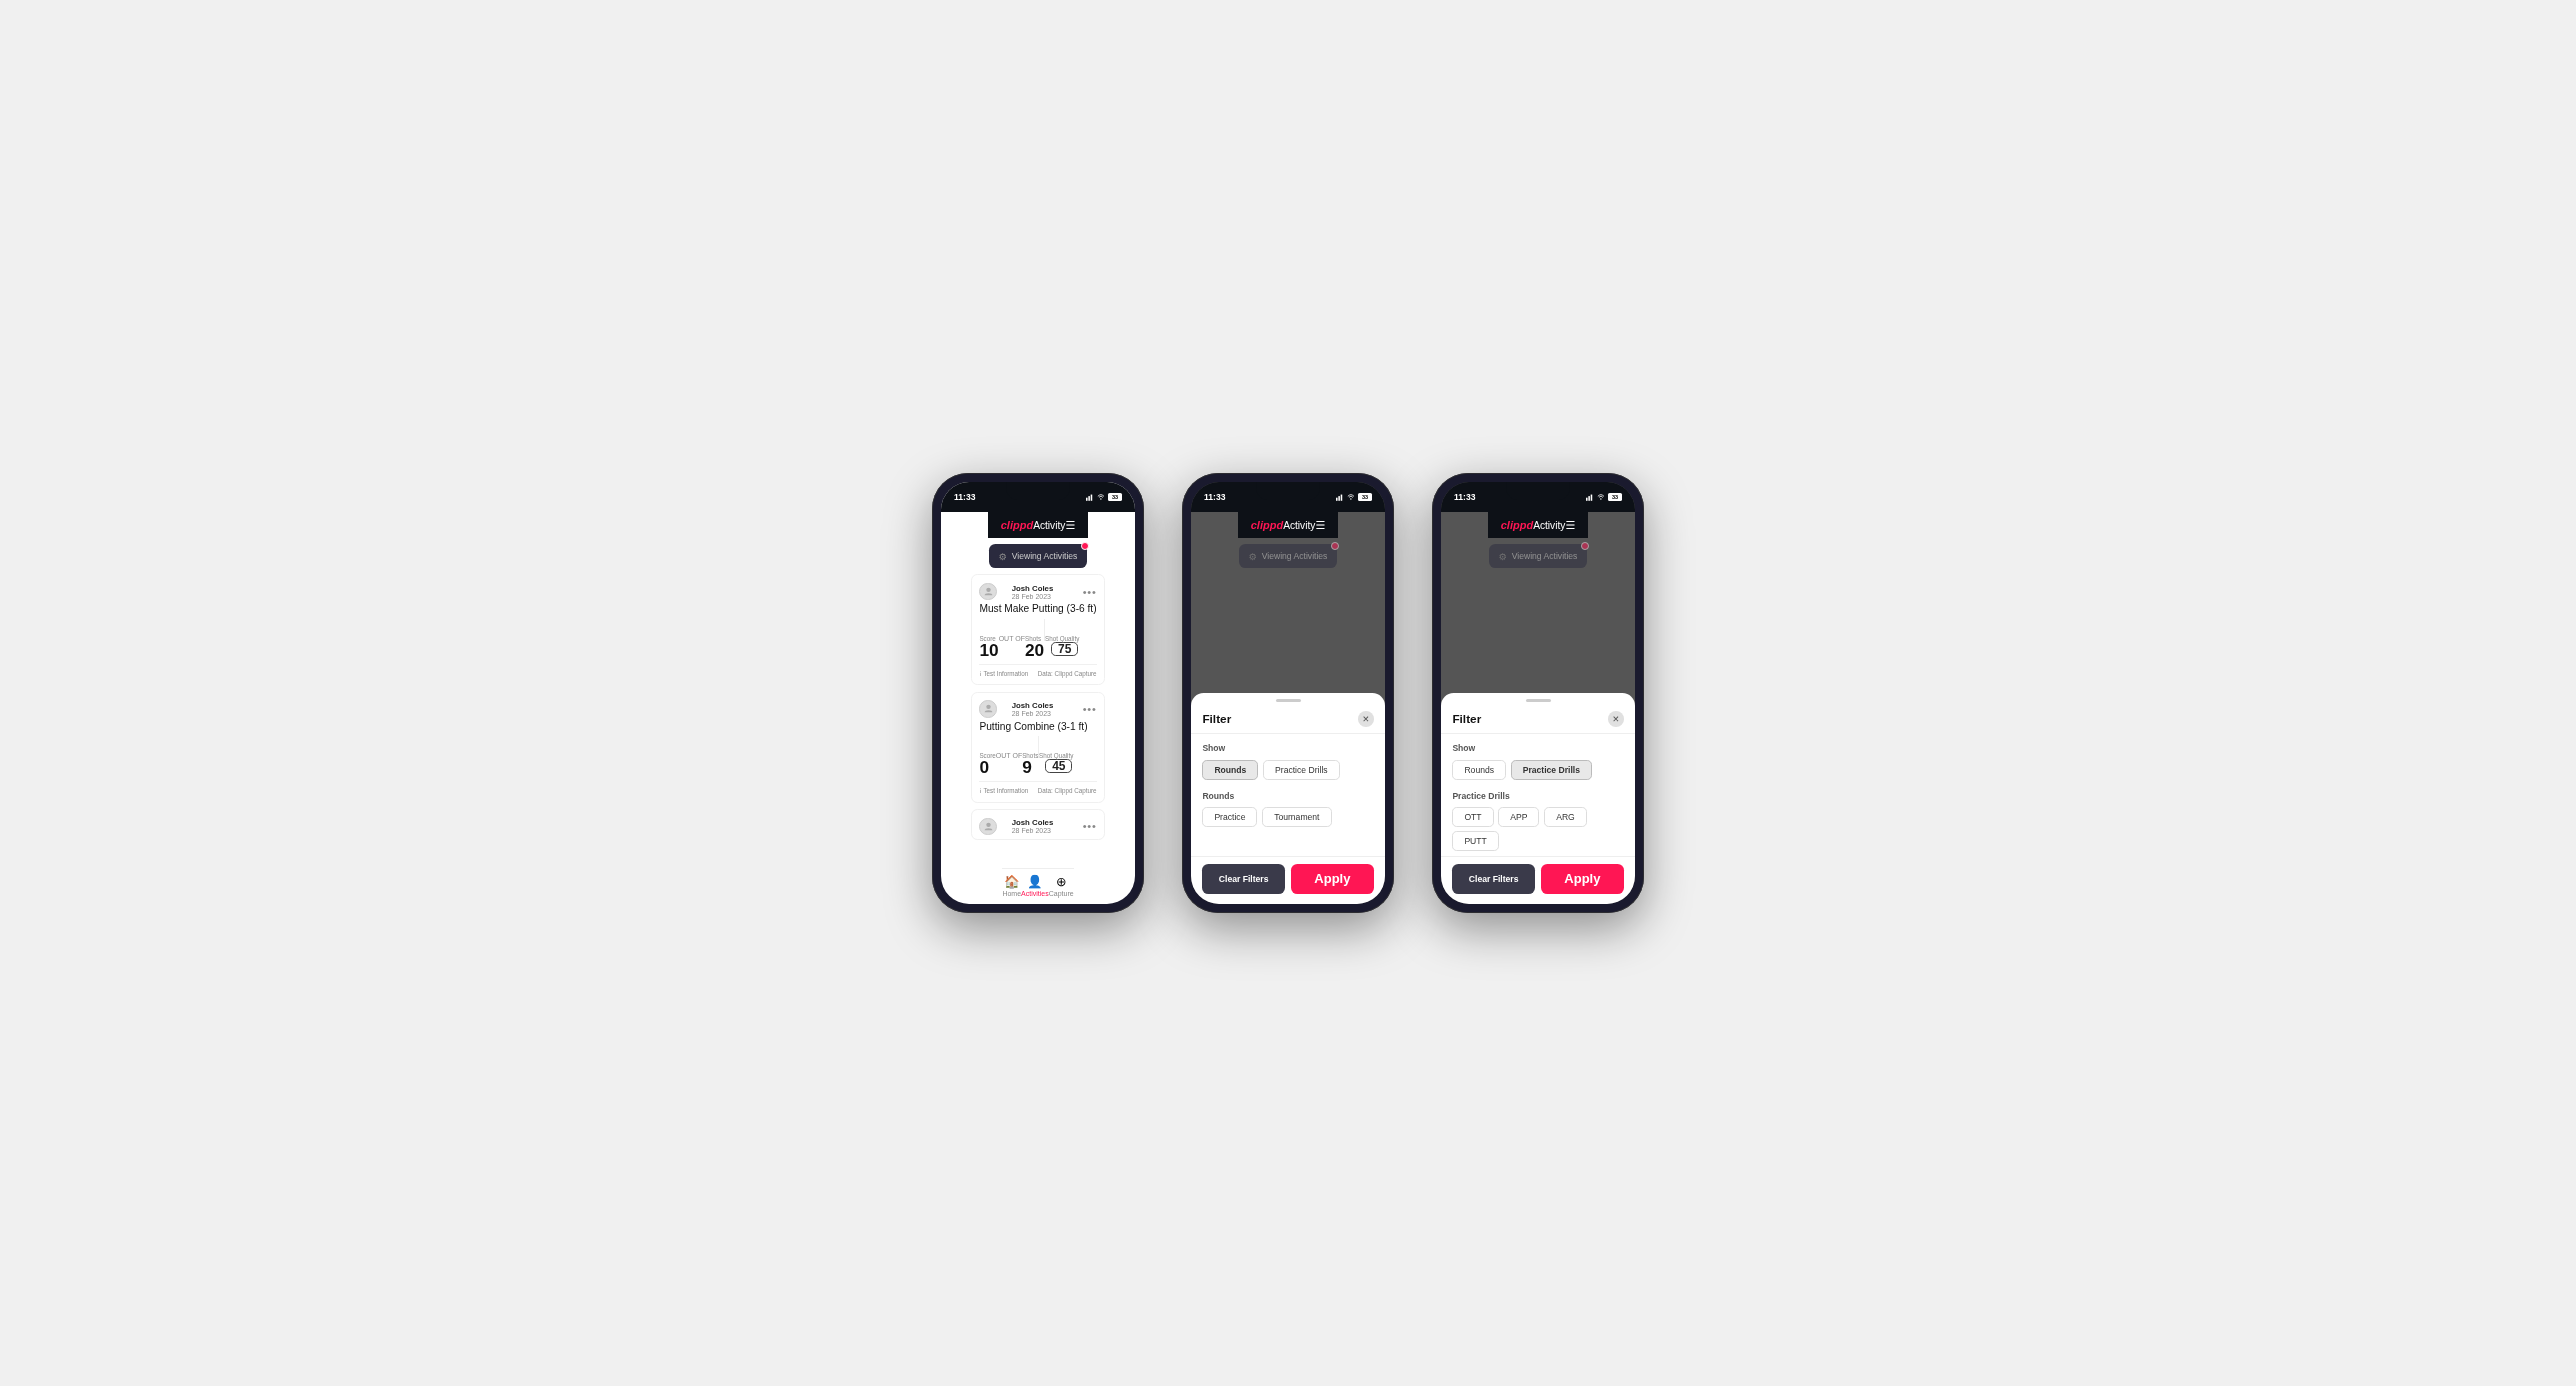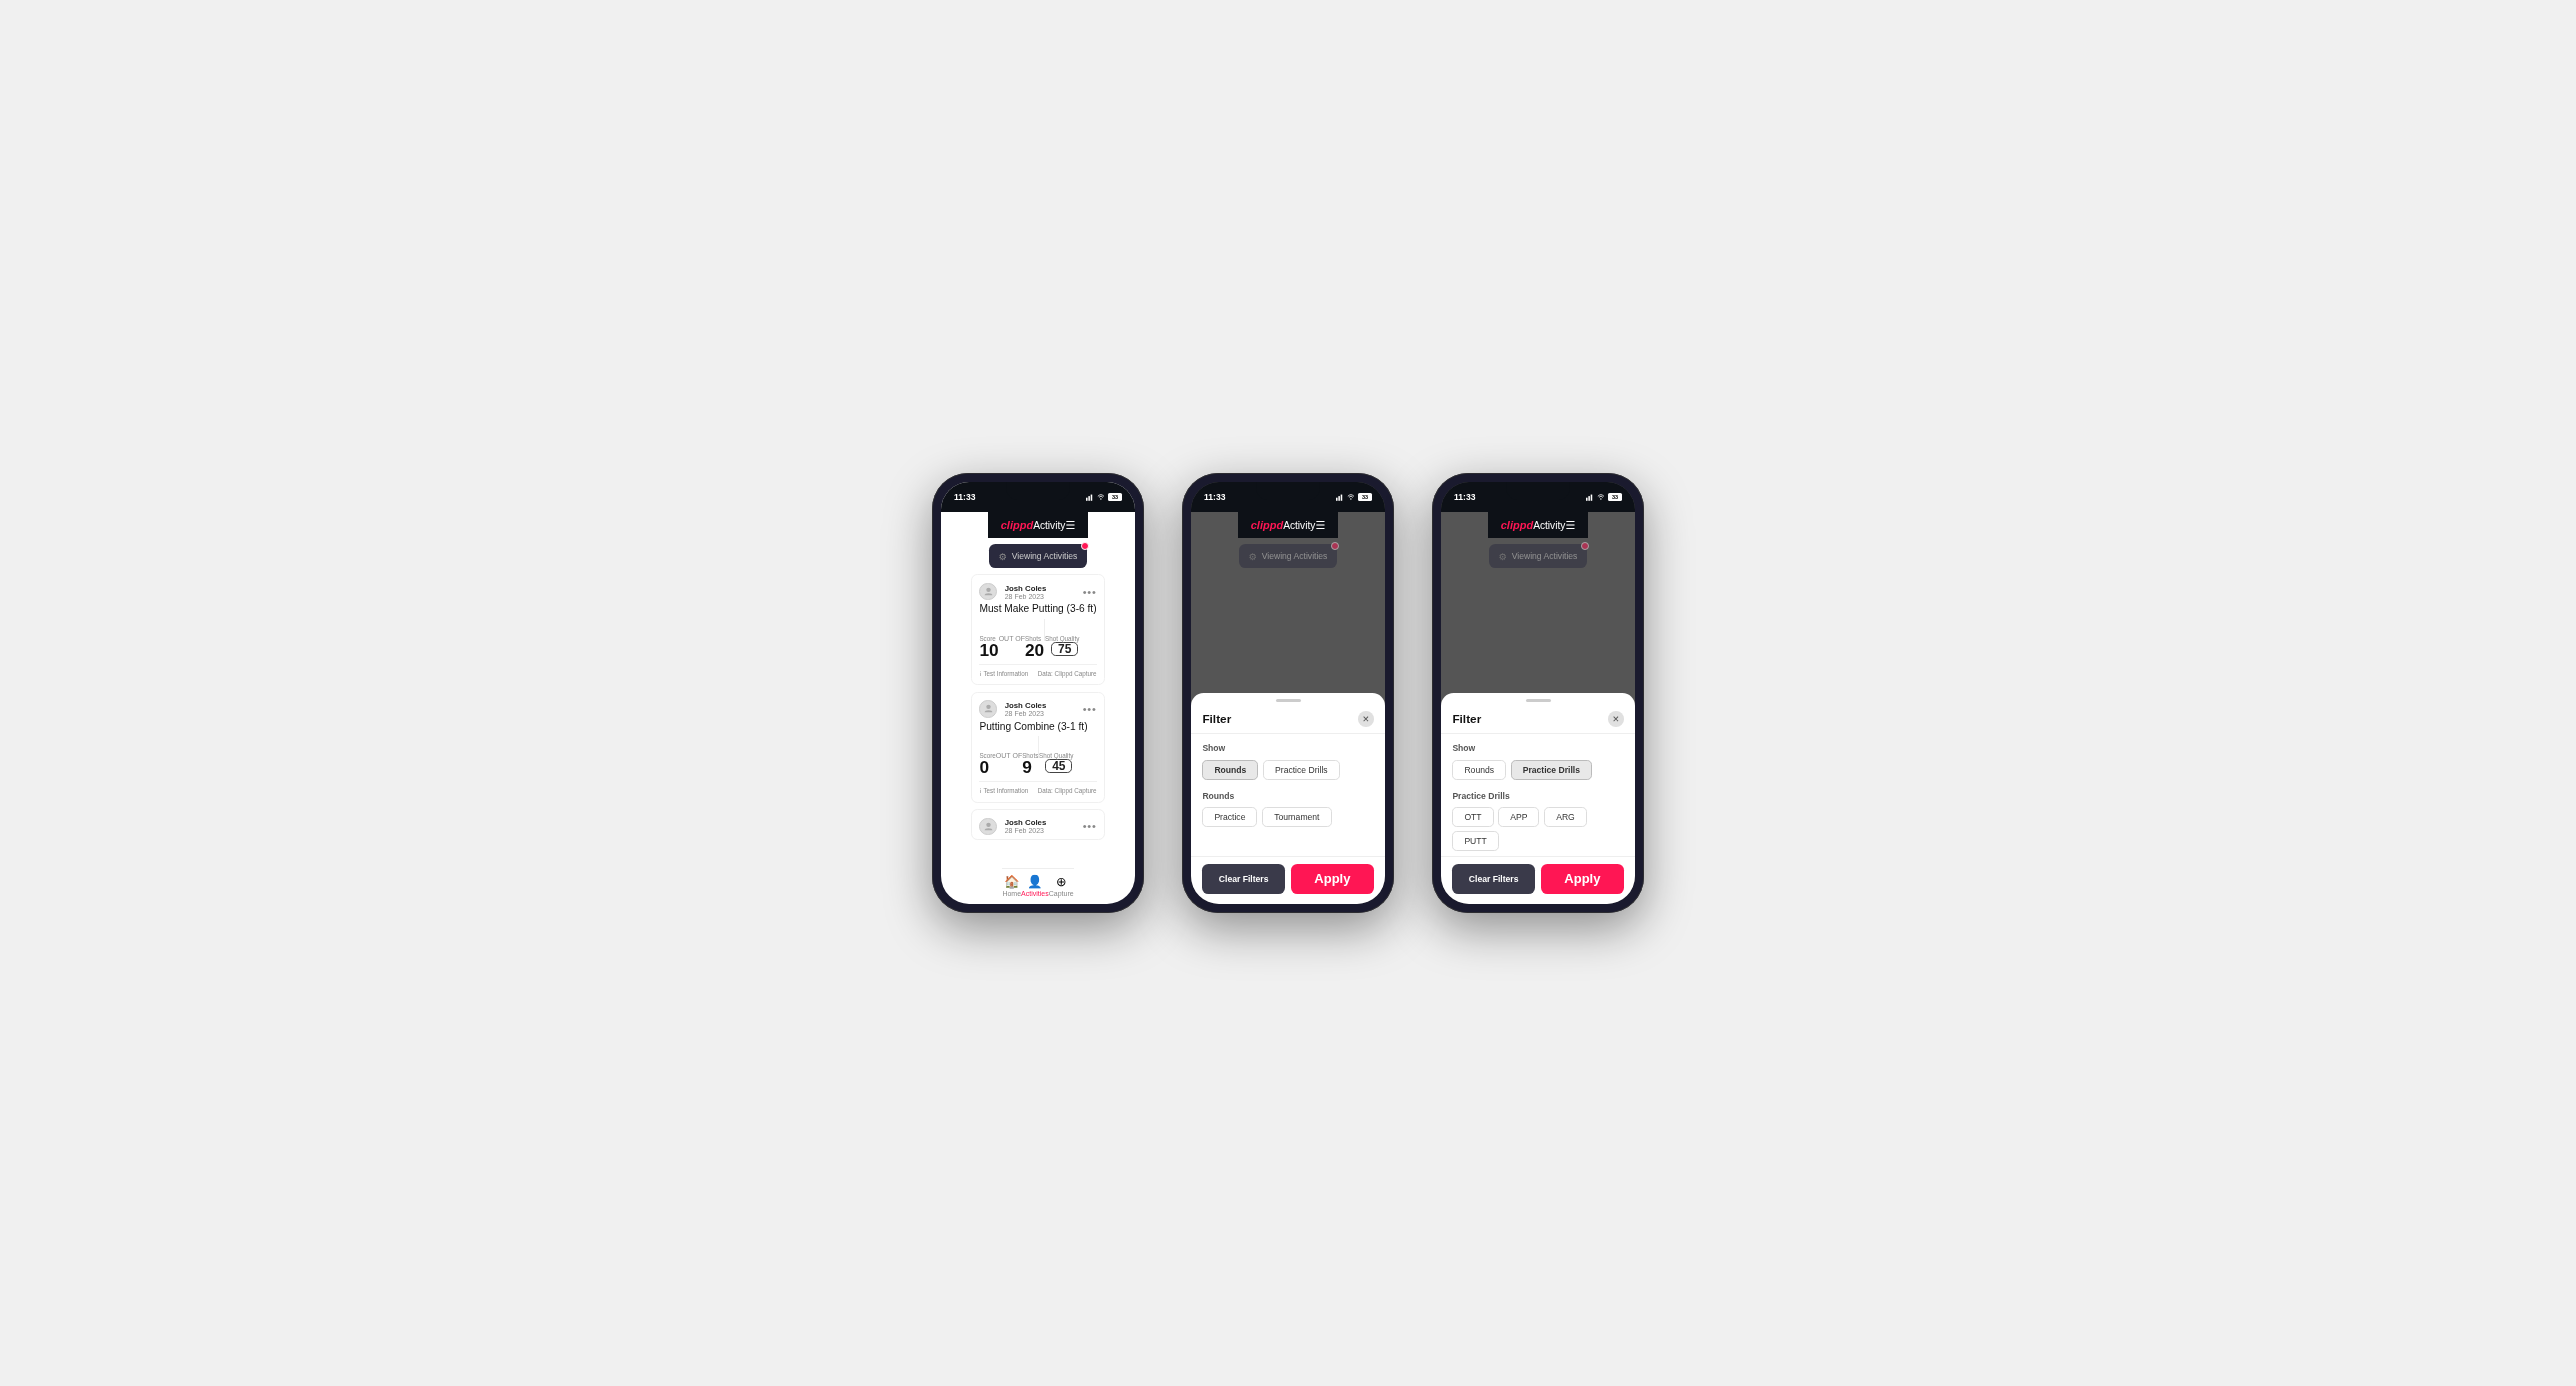--- a/index.html
+++ b/index.html
@@ -162,21 +162,21 @@
     }
     .card-header {
       display: flex;
       align-items: center;
       justify-content: space-between;
       margin-bottom: 3.1px;
     }
     .card-user {
       display: flex;
       align-items: center;
-      gap: 8px;
+      gap: 15px;
     }
     .avatar {
       width: 17.3px;
       height: 17.3px;
       border-radius: 50%;
       background: #ddd;
       border: 1.6px solid #ccc;
       overflow: hidden;
       display: flex;
       align-items: center;

